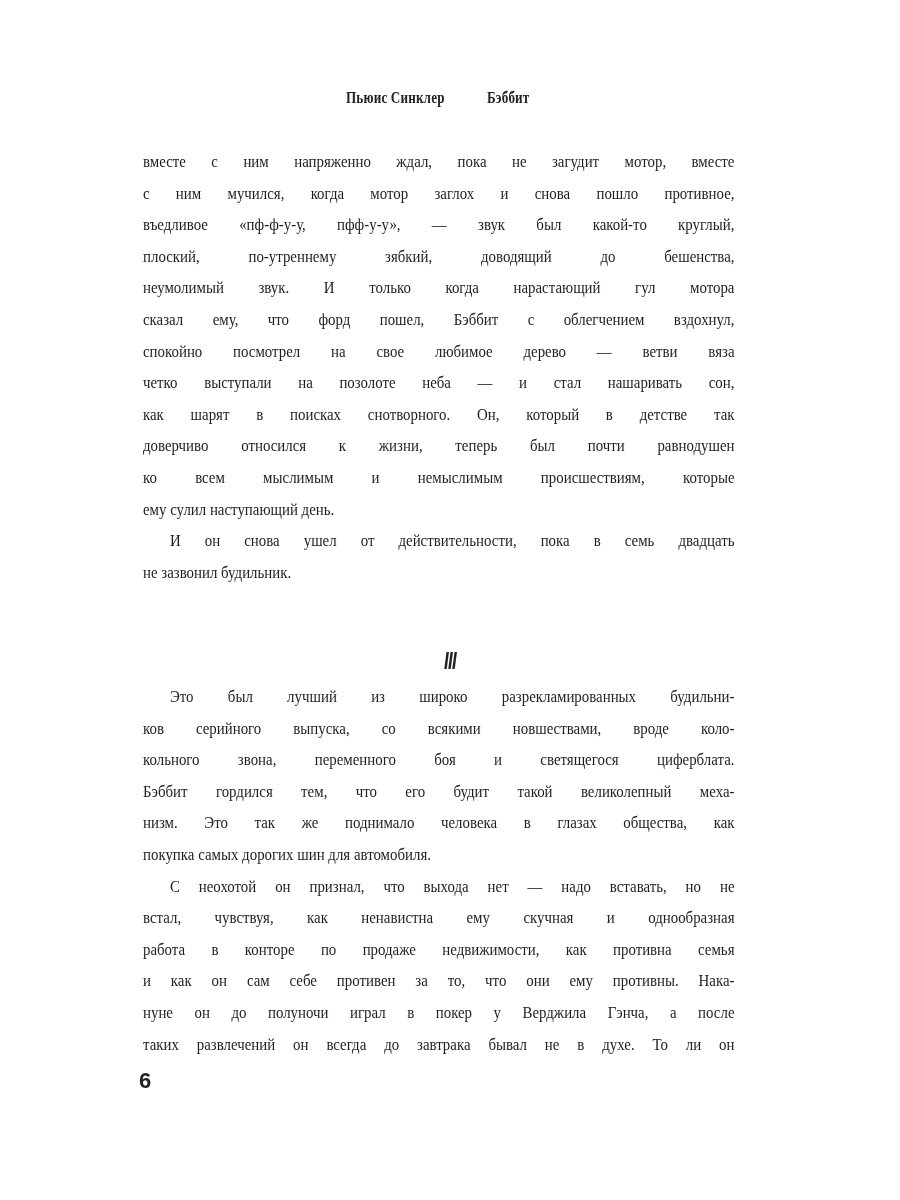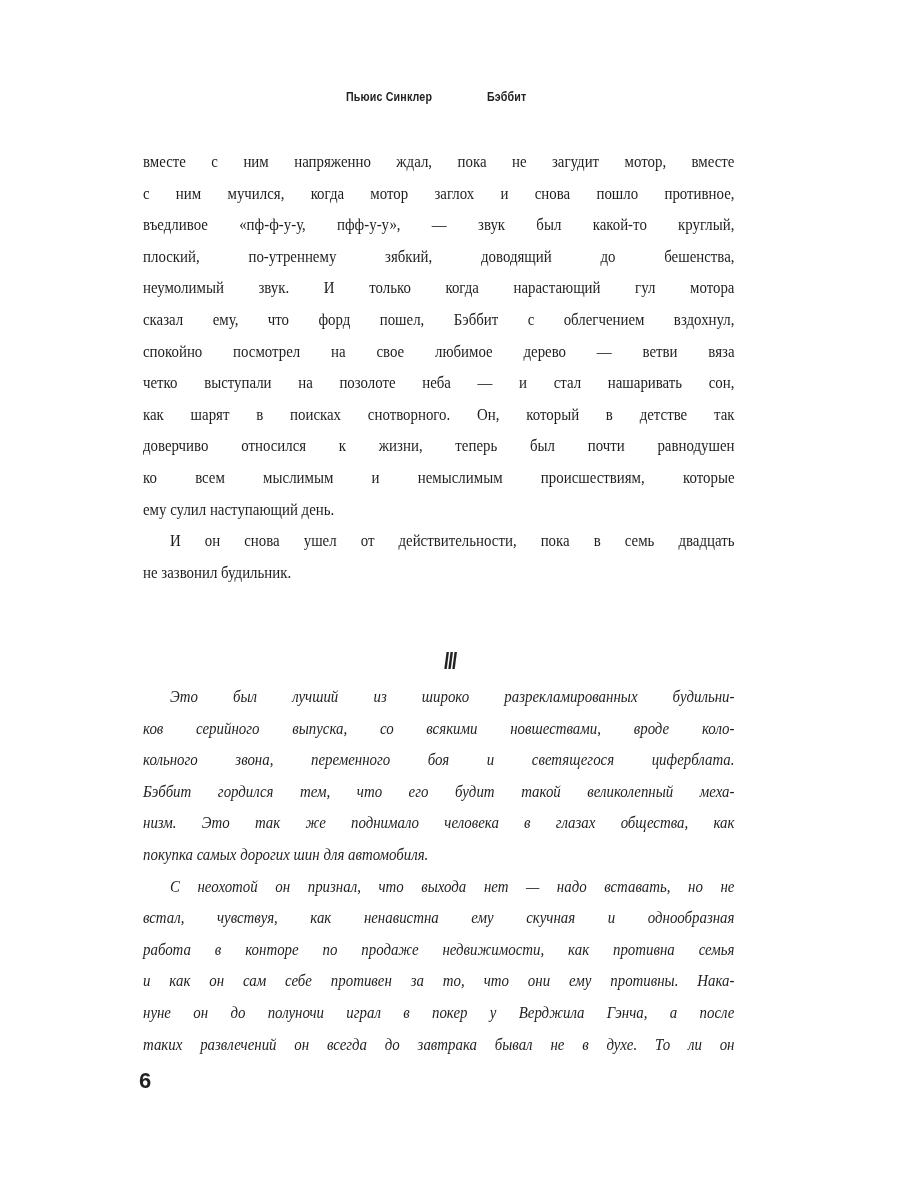--- a/index.html
+++ b/index.html
@@ -13,23 +13,23 @@
       position: relative;
       overflow: hidden;
       color: #1a1a1a;
     }
     .running-head {
       position: absolute;
       top: 89px;
       left: 0;
       width: 790px;
       height: 20px;
-      font-family: Liberation Sans, sans-serif;
+      font-family: Liberation Serif, serif;
       font-weight: bold;
-      font-size: 13px;
+      font-size: 16px;
       letter-spacing: 0.2px;
       color: #222;
     }
     .running-head .author {
       position: absolute;
       left: 346px;
       top: 0;
       transform: scaleX(0.82);
       transform-origin: left top;
       white-space: nowrap;
@@ -61,21 +61,21 @@
       width: 636px;
     }
     .line.last {
       text-align-last: left;
     }
     .line.indent {
       padding-left: 29px;
       box-sizing: border-box;
     }
     #block-1 { top: 146px; }
-    #block-2 { top: 681px; font-style: italic; }
+    #block-2 { top: 681px; }
     .chapter-number {
       position: absolute;
       top: 647px;
       left: 0;
       width: 900px;
       text-align: center;
       font-family: "Liberation Sans", sans-serif;
       font-weight: bold;
       font-size: 24px;
       color: #222;

